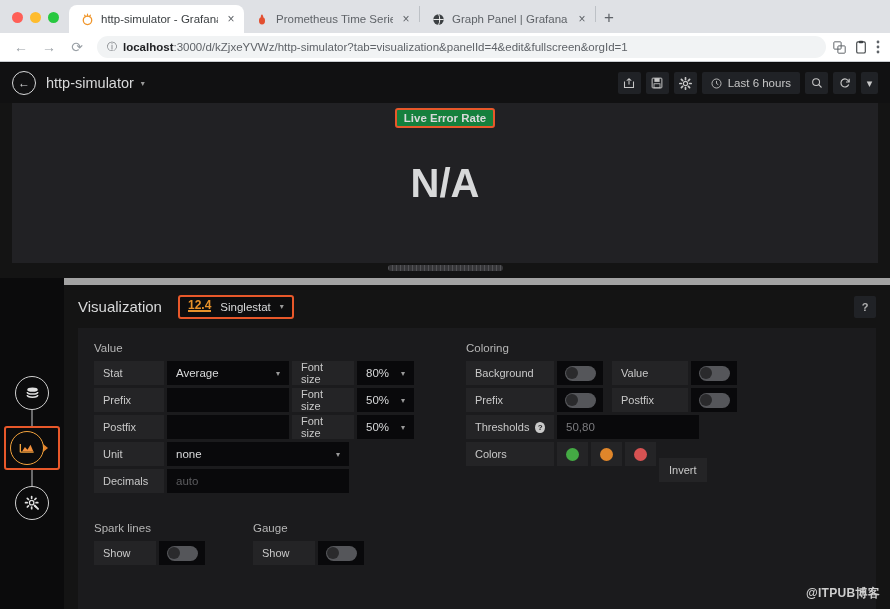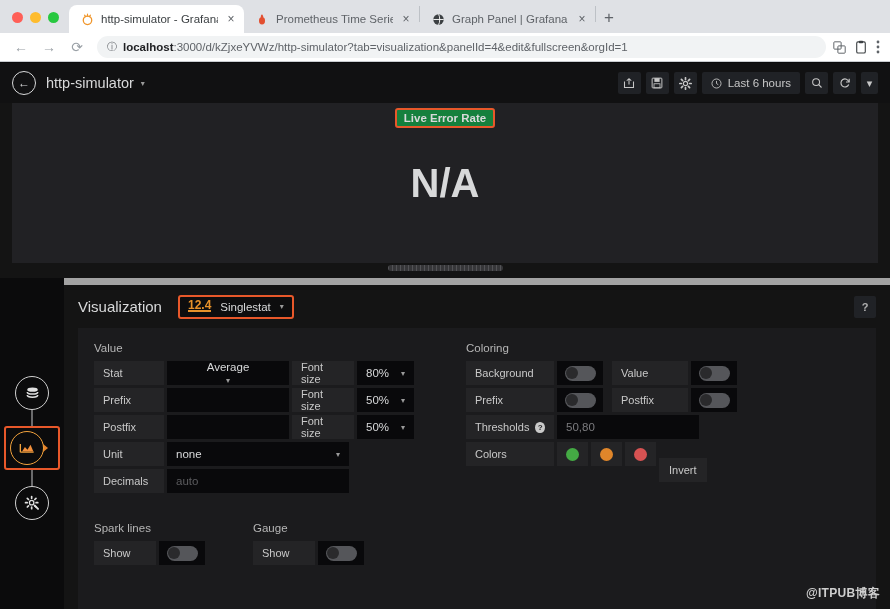--- a/index.html
+++ b/index.html
@@ -269,21 +269,21 @@
     background: #09090b;
     color: #d8d9da;
     font-size: 11.5px;
     height: 24px;
     display: flex; align-items: center;
     padding: 0 9px;
     justify-content: space-between;
   }
   .fld .sel-caret { font-size: 8px; color: #9a9a9a; }
   .fld.placeholder { color: #5c5c5f; }
-  .f-stat { width: 122px; flex-direction: column; }
+  .f-stat { width: 122px; }
   .f-fs { width: 57px; }
   .f-unit { width: 182px; }
   .f-dec { width: 182px; }
   .f-thr { width: 142px; color: #7b7b7e; }
   .f-empty { width: 122px; }
 
   .toggle-cell {
     background: #09090b;
     height: 24px; width: 46px;
     display: flex; align-items: center; justify-content: center;

